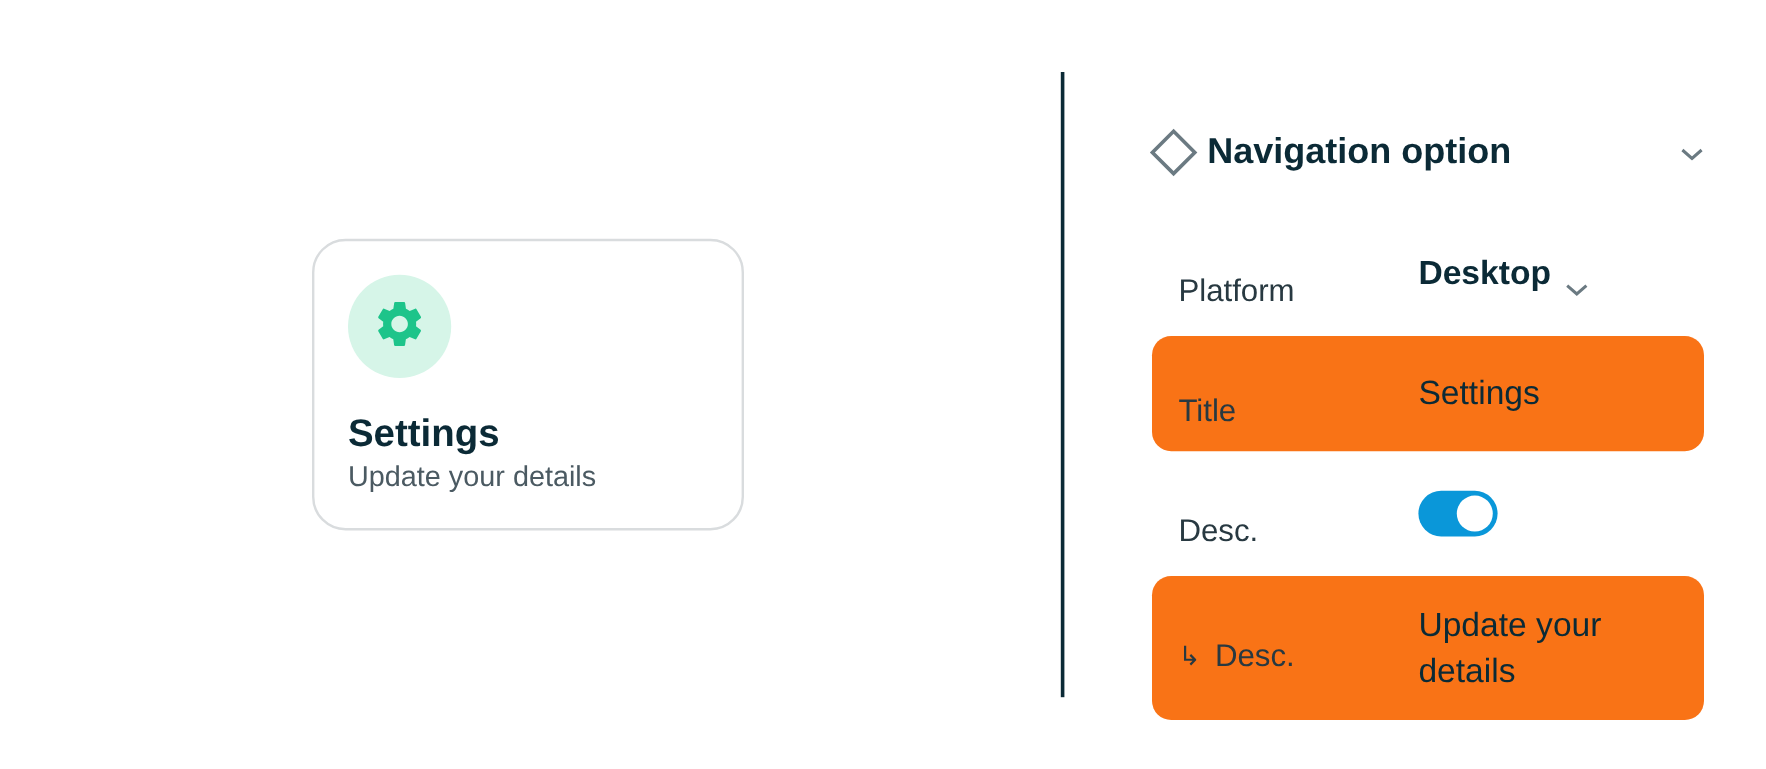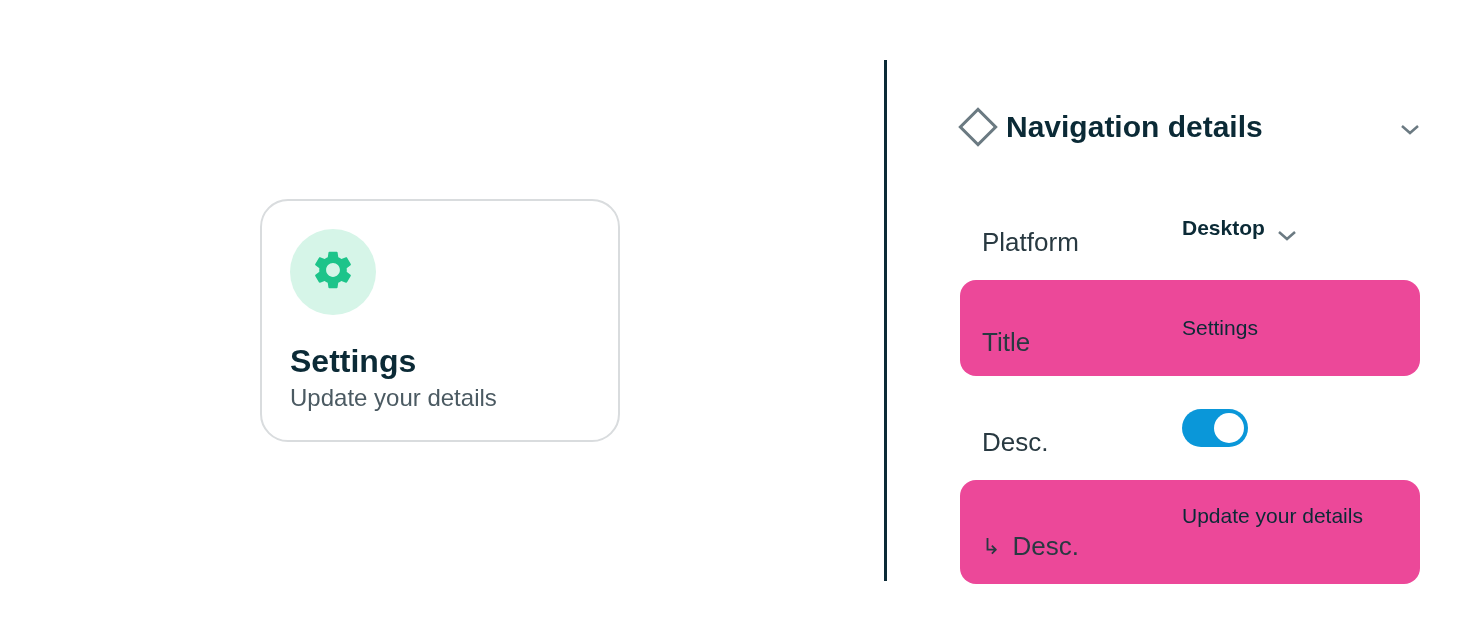--- a/index.html
+++ b/index.html
@@ -103,34 +103,34 @@
     }
     .prop-row {
       display: flex;
       align-items: center;
       padding: 18px 22px;
       border-radius: 16px;
       margin-bottom: 4px;
       min-height: 72px;
     }
     .prop-row.highlight {
-      background: #ec4899;
+      background: #f97316;
     }
     .prop-label {
       width: 200px;
       font-size: 26px;
       color: #283941;
       font-weight: 400;
       display: flex;
       align-items: center;
       gap: 8px;
       margin-top: 29px;
     }
     .prop-value {
-      font-size: 21px;
+      font-size: 28px;
       color: #0b2a36;
       font-weight: 500;
       flex: 1;
       display: flex;
       align-items: center;
       gap: 12px;
     }
     .prop-value-bold {
       font-weight: 700;
     }
@@ -175,21 +175,21 @@
     <div class="card-title">Settings</div>
     <div class="card-desc">Update your details</div>
   </div>
 </div>
 
 <div class="divider"></div>
 
 <div class="panel-area">
   <div class="panel-header">
     <div class="diamond-icon"></div>
-    <div class="panel-header-title">Navigation details</div>
+    <div class="panel-header-title">Navigation option</div>
     <div class="chevron">
       <svg viewBox="0 0 20 12">
           <polyline points="2,3 10,10 18,3"></polyline>
         </svg>
     </div>
   </div>
 
   <div class="prop-row">
     <div class="prop-label">Platform</div>
     <div class="prop-value">

